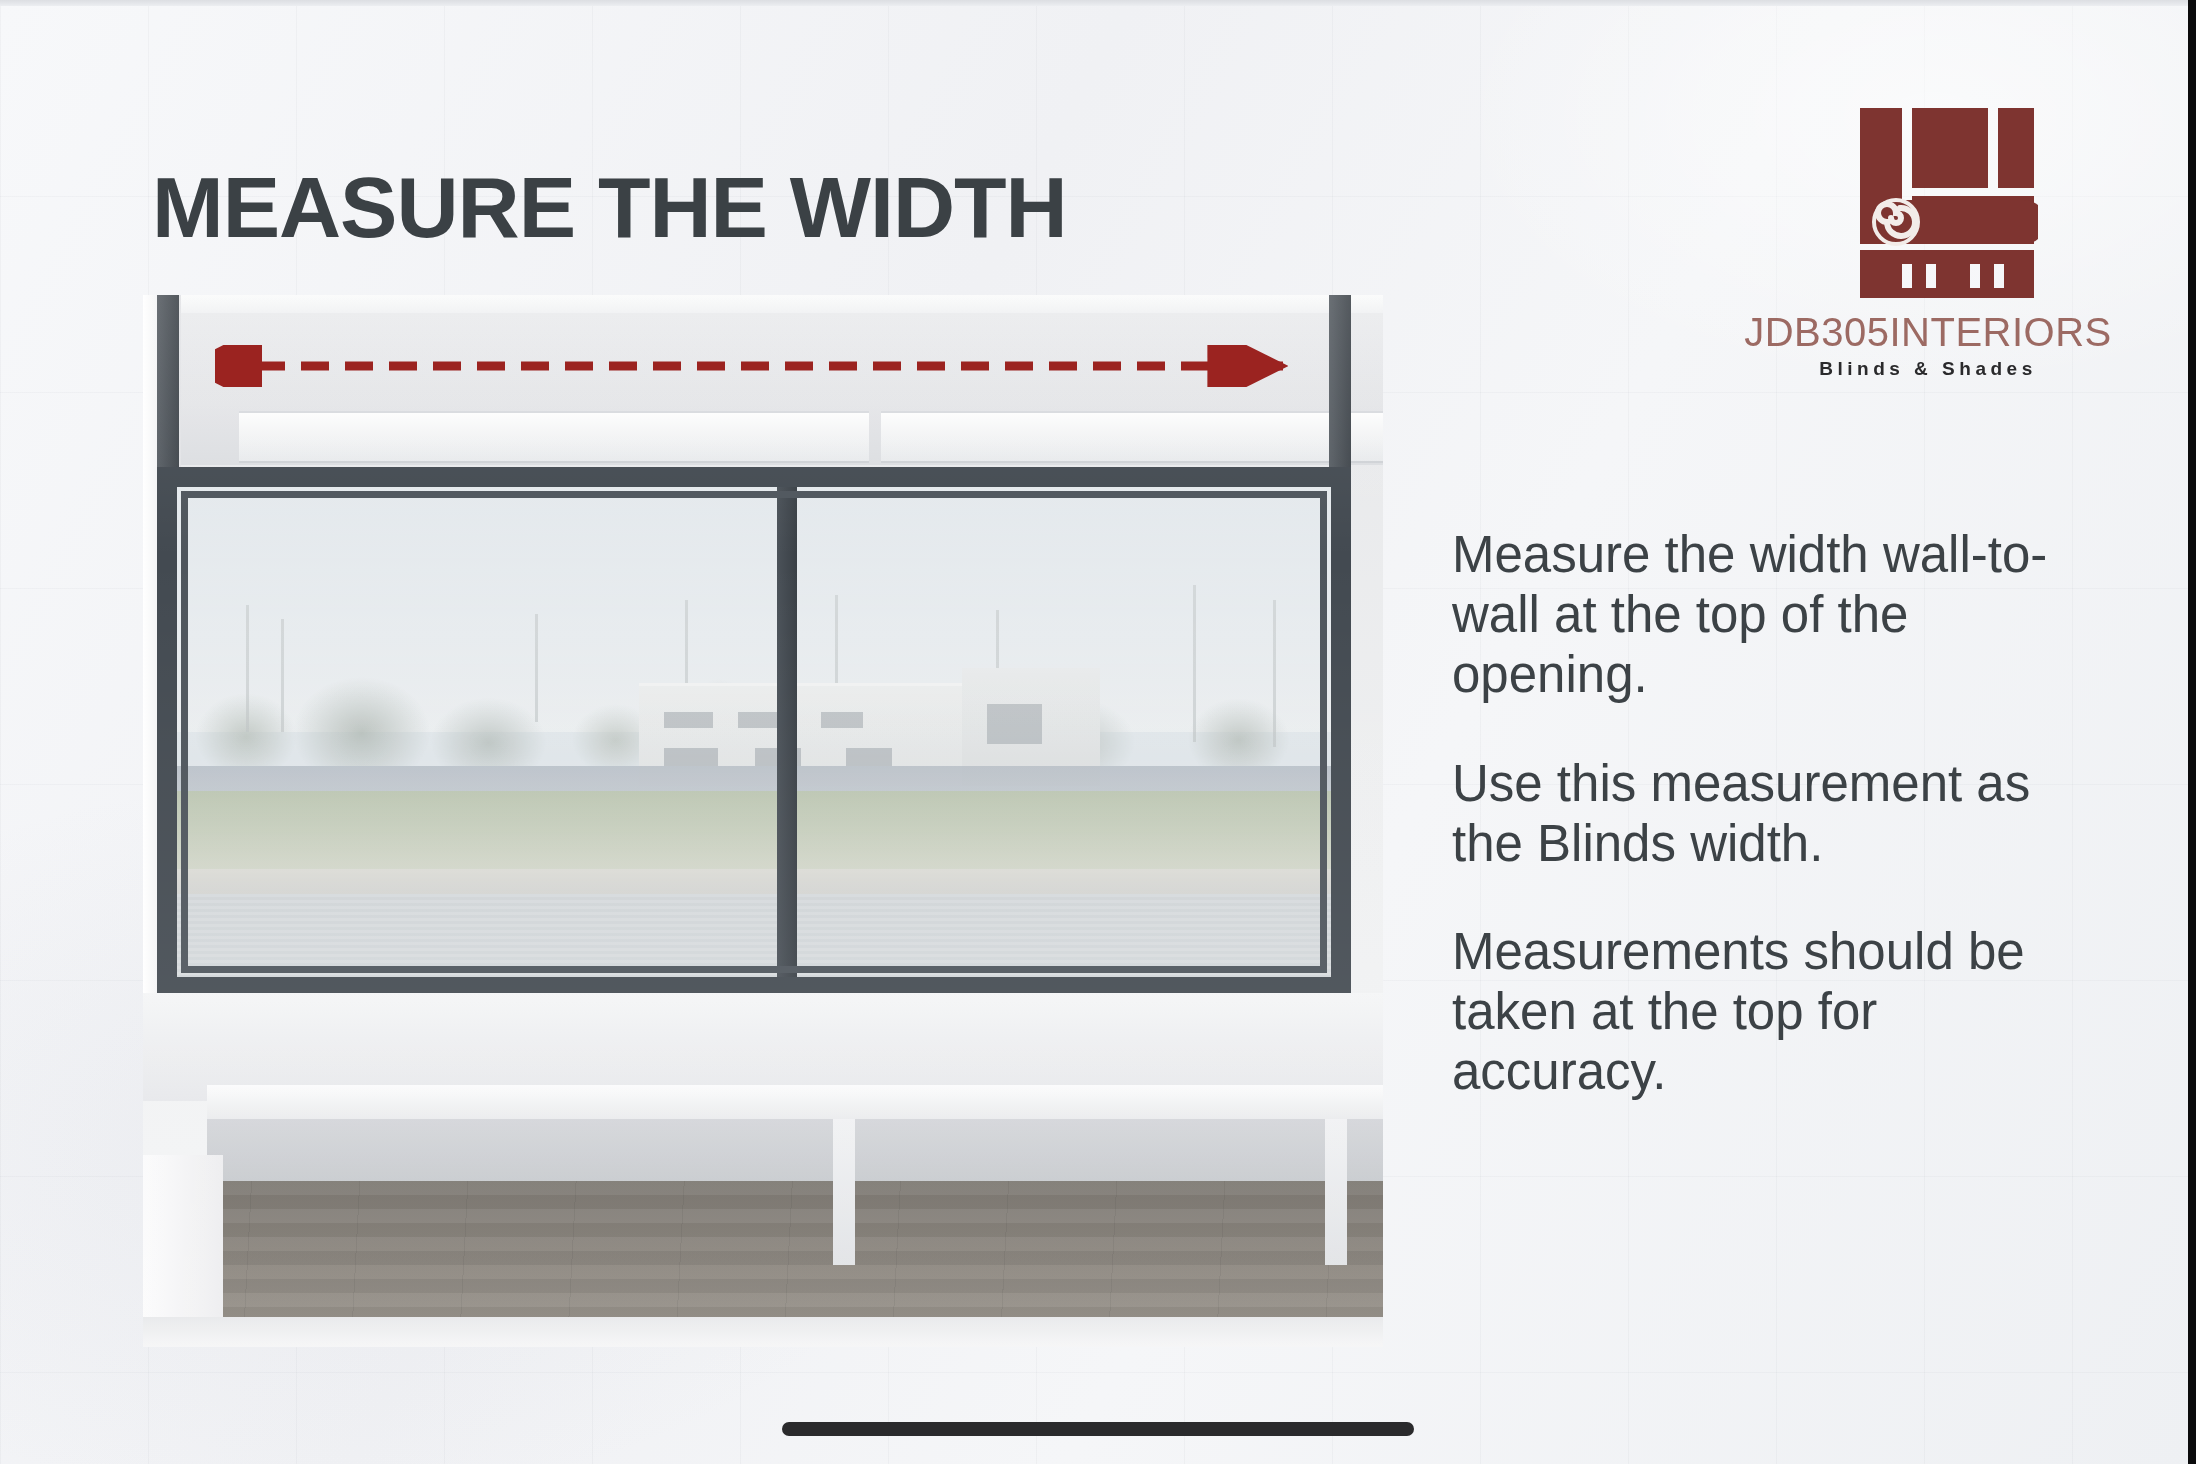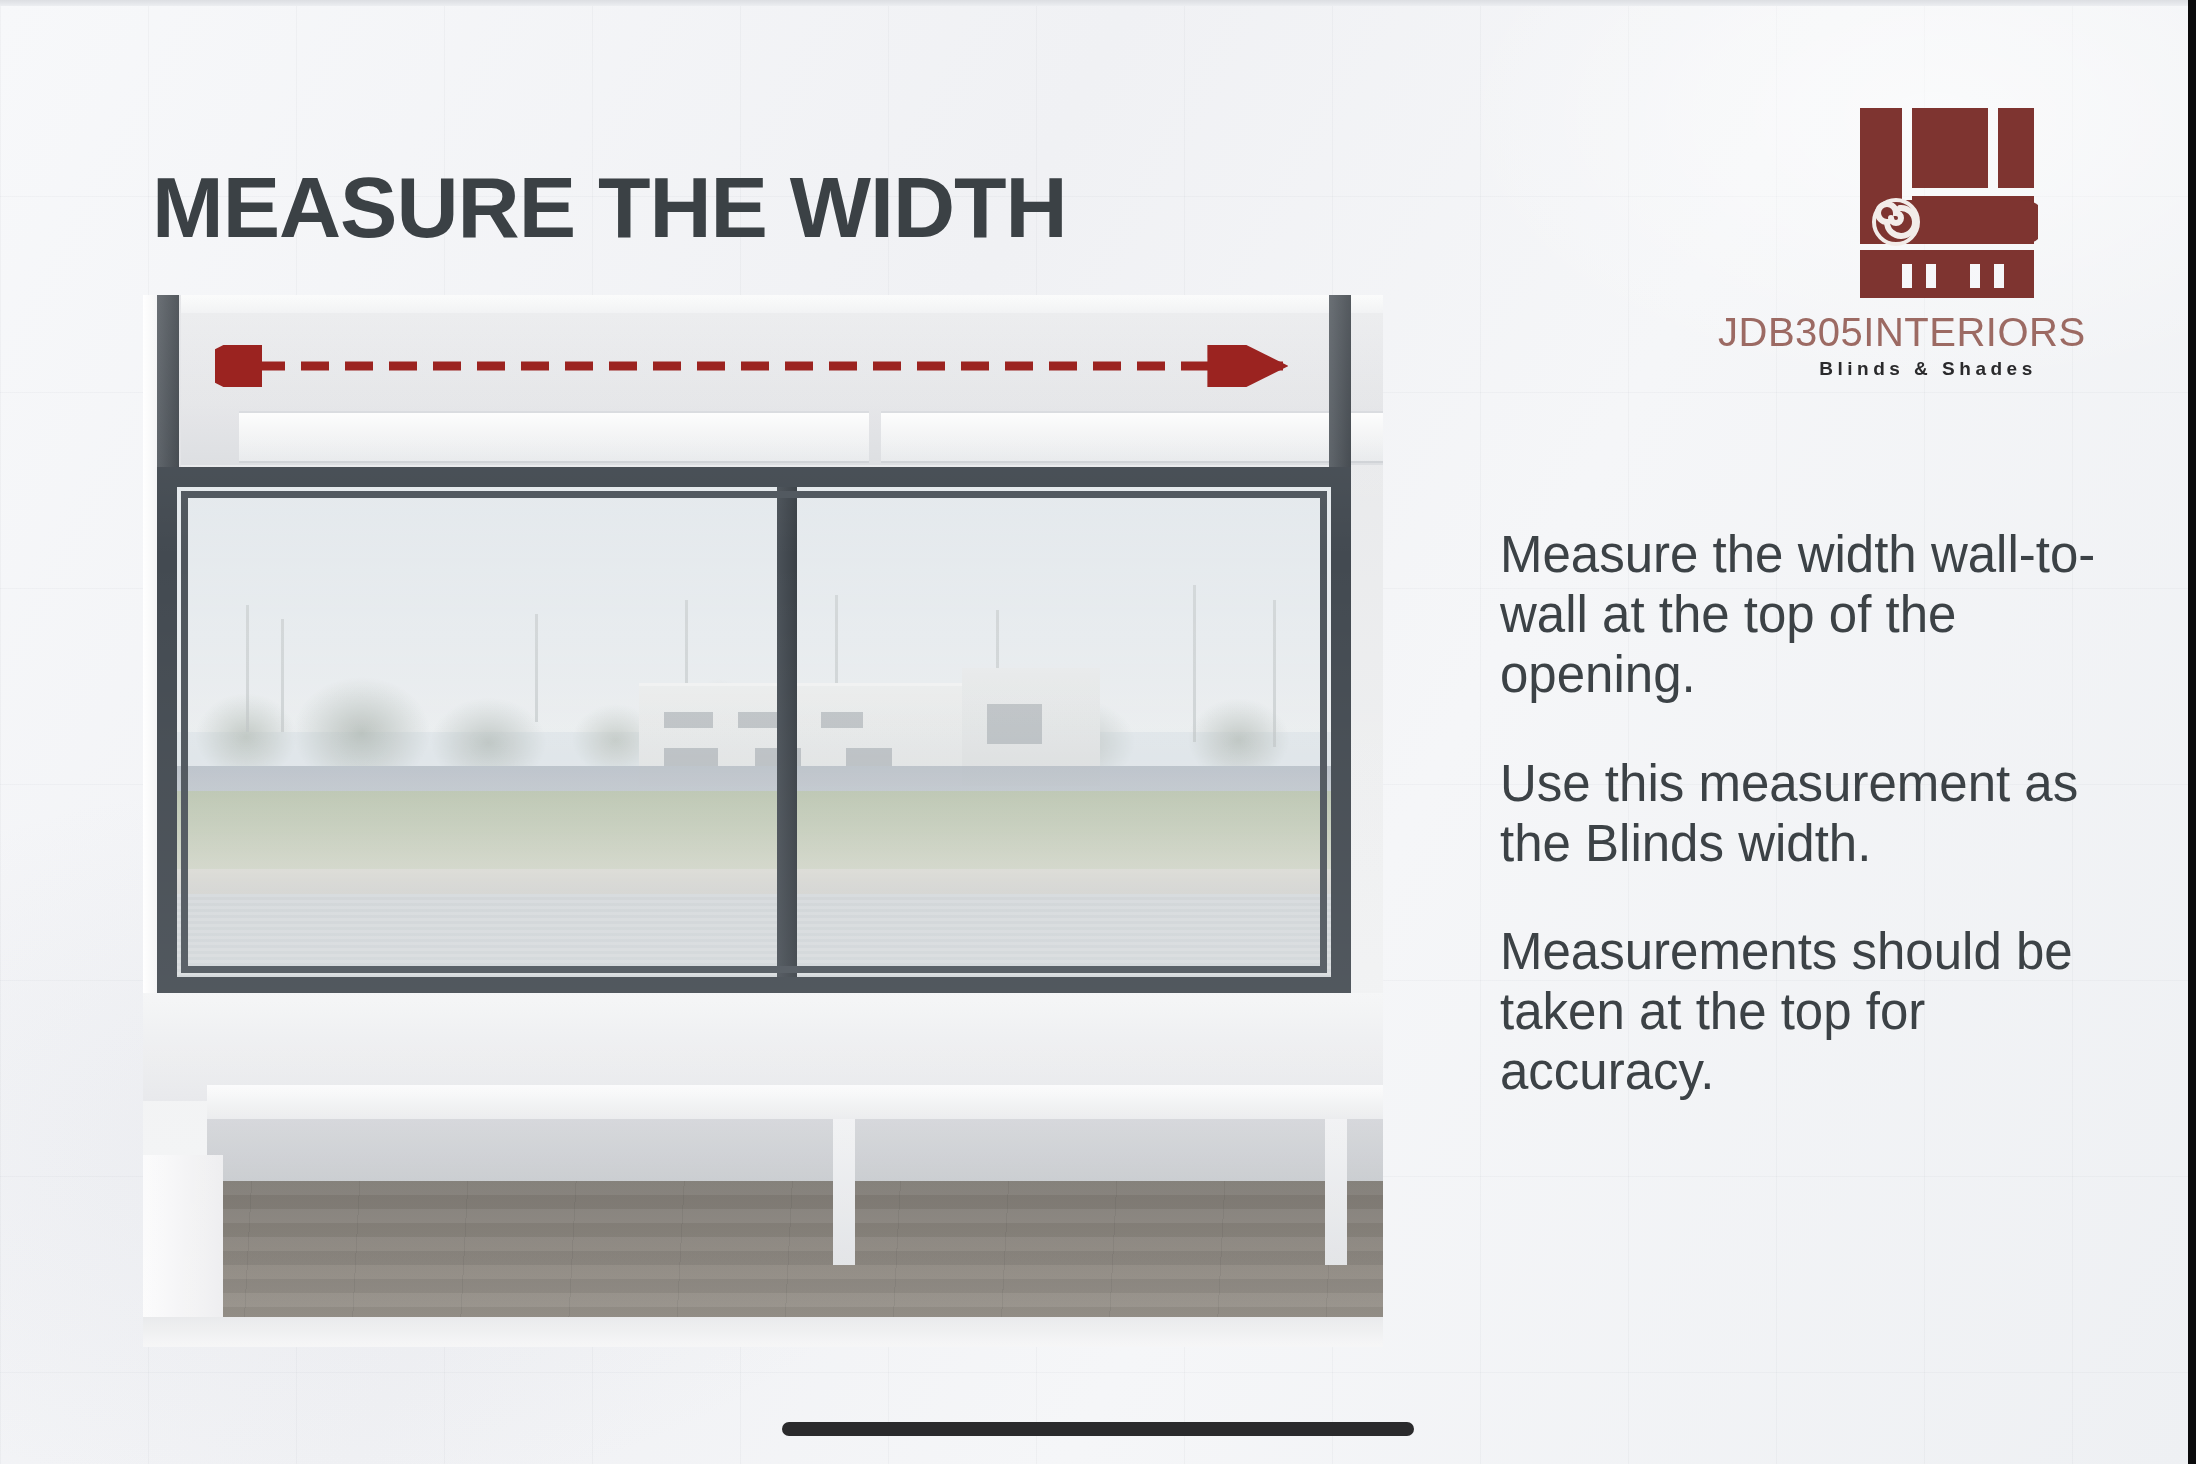--- a/index.html
+++ b/index.html
@@ -51,20 +51,21 @@
 
   
   .logo{
     position:absolute; left:1718px; top:100px; width:420px; height:290px;
   }
   .logo-mark{
     position:absolute; left:138px; top:0; width:182px; height:200px;
   }
   .logo-name{
     position:absolute; left:0; top:210px; width:420px;
+    text-align:center;
     font-size:40px; letter-spacing:.5px;
     color:#9c6a63;
     white-space:nowrap;
     font-family:"Liberation Sans", sans-serif;
   }
   .logo-tag{
     position:absolute; left:0; top:258px; width:420px;
     text-align:center;
     font-size:19px; font-weight:700; letter-spacing:4.5px;
     color:#2a2a2c;
@@ -219,21 +220,20 @@
     position:absolute; left:215px; top:345px; width:1110px; height:42px;
   }
   .measure svg{ display:block; }
 
   
   .copy{
     position:absolute; left:1452px; top:525px; width:650px;
     color:#3c4246;
     font-size:51px; line-height:1.18;
     font-family:"Liberation Sans", sans-serif;
-    margin-left:48px;
   }
   .copy p{ margin-bottom:48px; }
   .copy p:last-child{ margin-bottom:0; }
 
   
   .home-indicator{
     position:absolute; left:50%; top:1422px; transform:translateX(-50%);
     width:632px; height:14px; border-radius:7px;
     background:#2a2a2c;
   }

